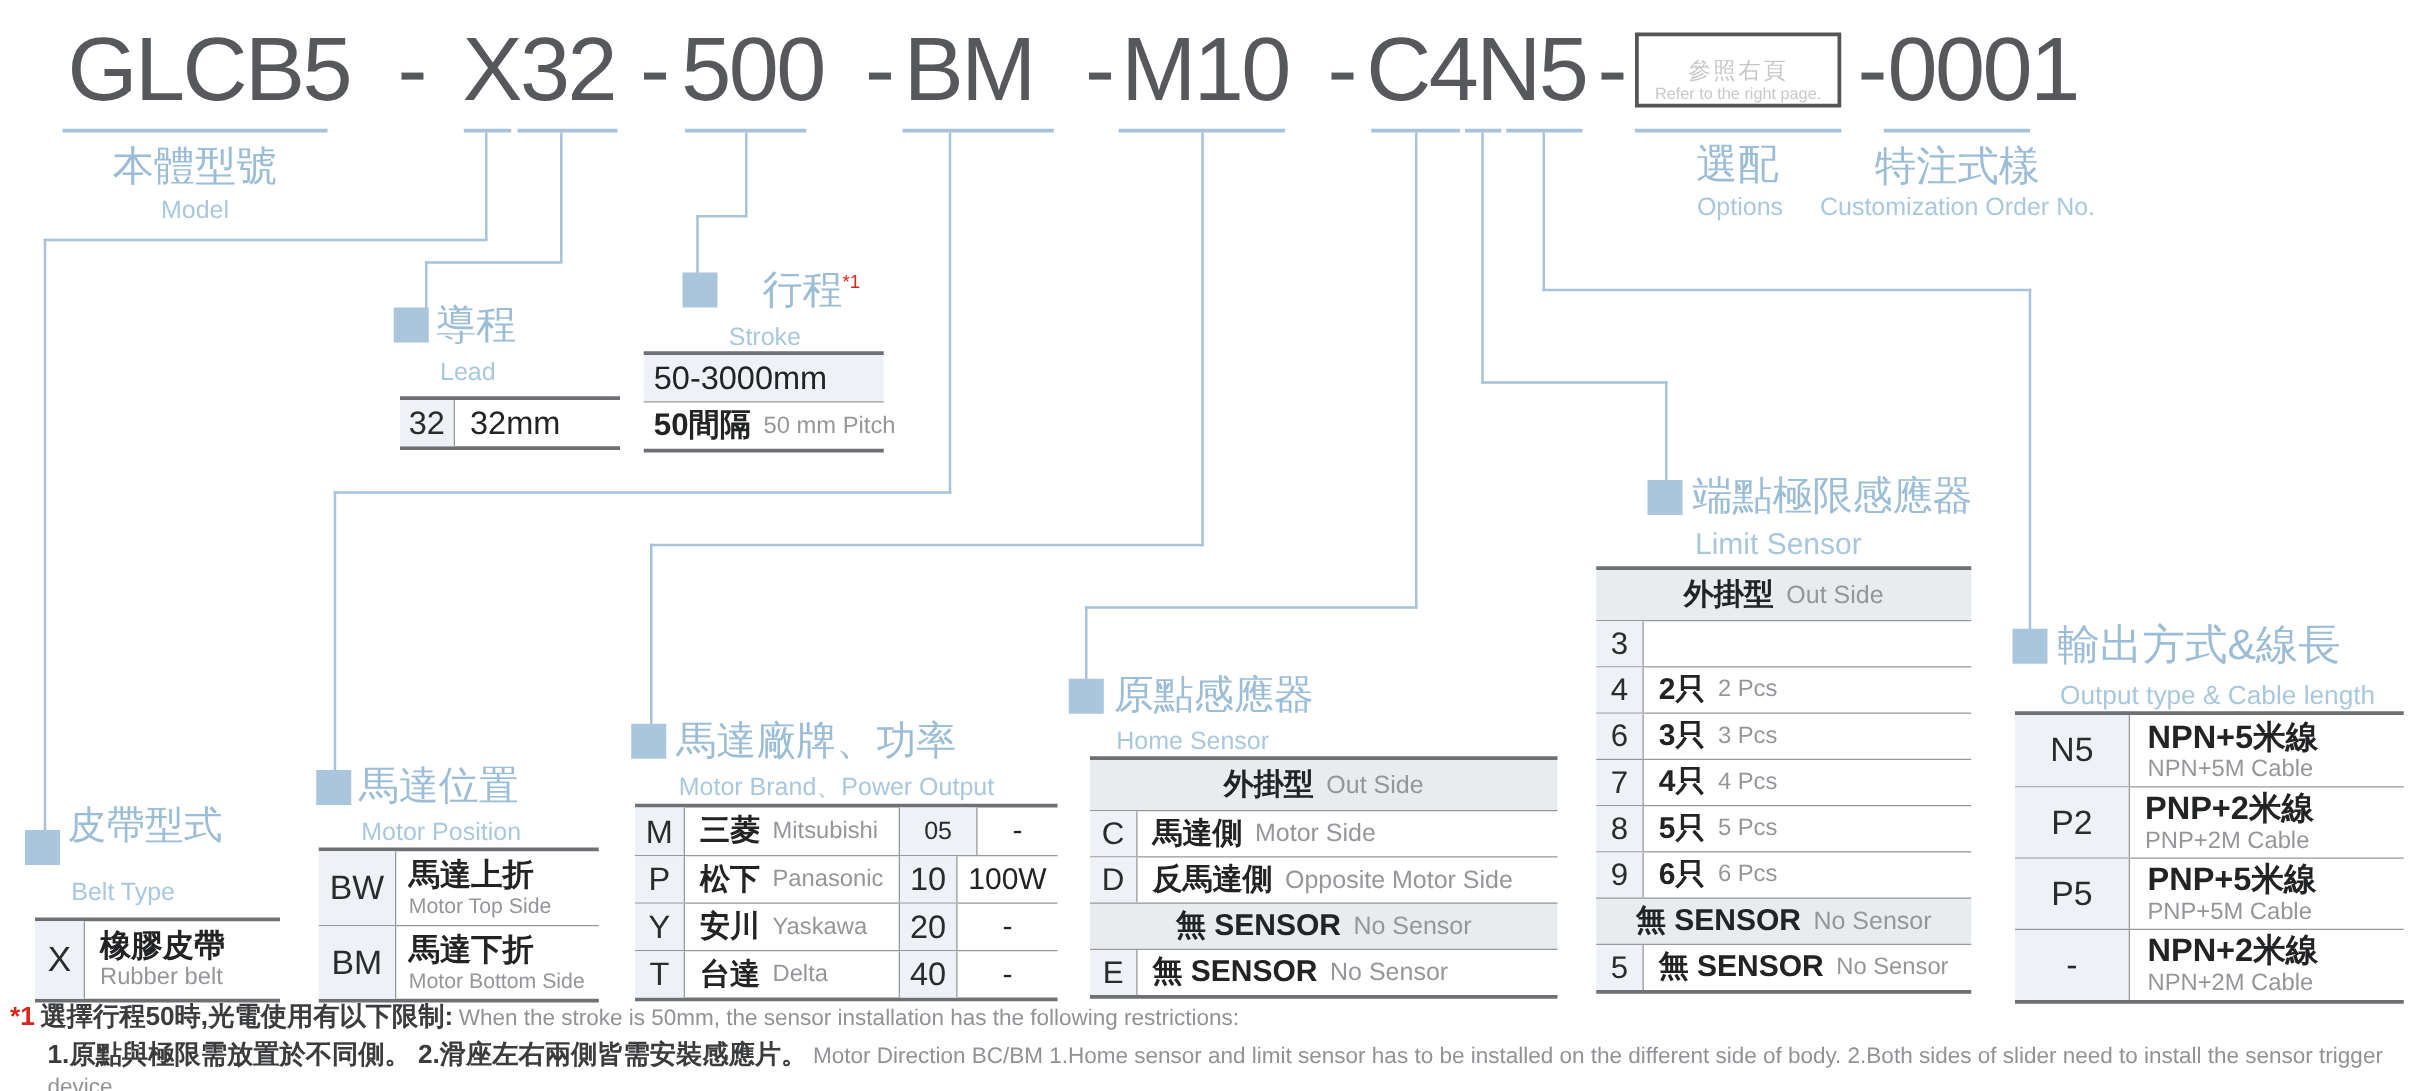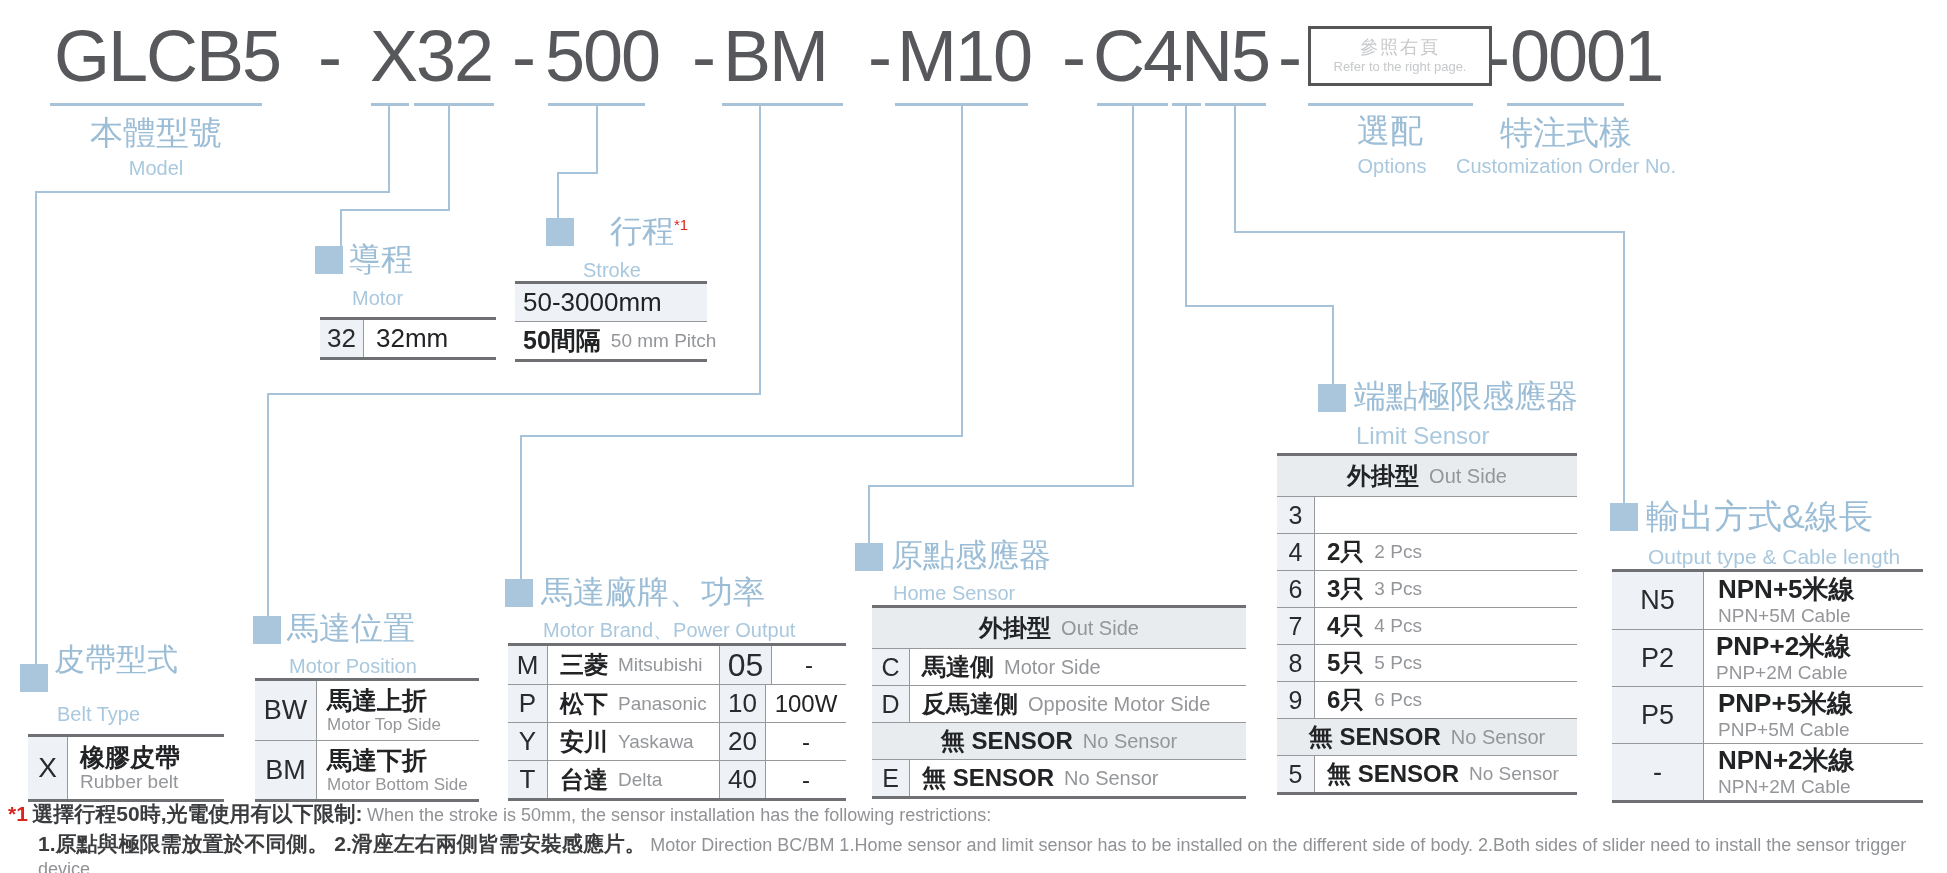--- a/index.html
+++ b/index.html
@@ -6,23 +6,23 @@
   .canvas{
     position:relative;width:1947px;height:873px;background:#ffffff;
     font-family:"Liberation Sans",sans-serif;overflow:hidden;
   }
   
   .code-seg{
     position:absolute;top:20px;font-size:72px;line-height:1;
     letter-spacing:-2px;color:#57585b;white-space:nowrap;
   }
   .opt-box{
-    position:absolute;left:1308px;top:26px;width:184px;height:60px;
+    position:absolute;left:1308px;top:26px;width:165px;height:60px;
     border:3px solid #545557;box-sizing:border-box;
-    display:flex;flex-direction:column;align-items:center;justify-content:center;
+    display:flex;flex-direction:column;align-items:center;justify-content:flex-end;
   }
   .opt-box .l1{font-size:18px;letter-spacing:2px;color:#c6c8ca;line-height:1.2;}
   .opt-box .l2{font-size:13px;color:#c6c8ca;line-height:1.2;}
   
   .bl{position:absolute;background:#a6c3d9;}
   .ul{height:3px;top:103px;}
   .bullet{position:absolute;width:28px;height:28px;background:#a9c6dc;}
   
   .t-zh{position:absolute;color:#9cbdd6;white-space:nowrap;line-height:1;}
   .t-en{position:absolute;color:#a9c8de;white-space:nowrap;line-height:1;}
@@ -127,21 +127,21 @@
   <div class="bl" style="left:1185px;top:106px;width:2px;height:201px"></div>
   <div class="bl" style="left:1185px;top:305px;width:149px;height:2px"></div>
   <div class="bl" style="left:1332px;top:305px;width:2px;height:84px"></div>
 
   <div class="bl" style="left:1234px;top:106px;width:2px;height:127px"></div>
   <div class="bl" style="left:1234px;top:231px;width:391px;height:2px"></div>
   <div class="bl" style="left:1623px;top:231px;width:2px;height:276px"></div>
 
   <div class="bullet" style="left:315px;top:246px"></div>
   <span class="t-zh" style="left:349px;top:243px;font-size:32px">導程</span>
-  <span class="t-en" style="left:352px;top:288px;font-size:20px">Motor</span>
+  <span class="t-en" style="left:352px;top:288px;font-size:20px">Lead</span>
   <div class="tbl" style="left:320px;top:317px;width:176px">
     <div class="trow" style="height:37px">
       <div class="c-code" style="width:44px;font-size:26px">32</div>
       <div class="c-val-inline">
           <span class="zh" style="font-weight:400;font-size:26px">32mm</span>
         </div>
     </div>
   </div>
 
   <div class="bullet" style="left:546px;top:218px"></div>
@@ -197,21 +197,21 @@
   <div class="bullet" style="left:505px;top:579px"></div>
   <span class="t-zh" style="left:541px;top:576px;font-size:32px">馬達廠牌、功率</span>
   <span class="t-en" style="left:543px;top:620px;font-size:20px">Motor Brand、Power Output</span>
   <div class="tbl" style="left:508px;top:643px;width:338px">
     <div class="trow" style="height:38px">
       <div class="c-code" style="width:40px;font-size:26px">M</div>
       <div class="c-val-inline" style="width:172px;flex:0 0 auto;border-right:1.5px solid #96989b;box-sizing:border-box">
         <span class="zh">三菱</span>
         <span class="en inl" style="font-size:19px">Mitsubishi</span>
       </div>
-      <div class="c-code" style="width:52px;font-size:32px">05</div>
+      <div class="c-code" style="width:62px;font-size:20px">05</div>
       <div class="c-val-inline" style="justify-content:center;padding-left:0">
           <span class="zh" style="font-weight:400">-</span>
         </div>
     </div>
     <div class="trow" style="height:38px">
       <div class="c-code" style="width:40px;font-size:26px">P</div>
       <div class="c-val-inline" style="width:172px;flex:0 0 auto;border-right:1.5px solid #96989b;box-sizing:border-box">
         <span class="zh">松下</span>
         <span class="en inl" style="font-size:19px">Panasonic</span>
       </div>

